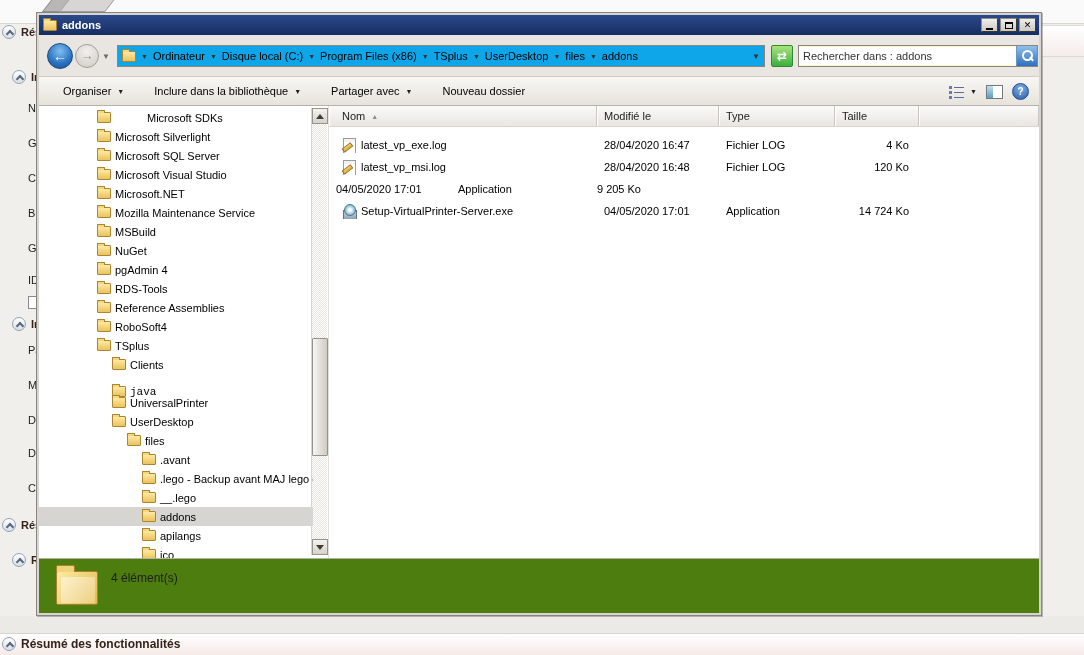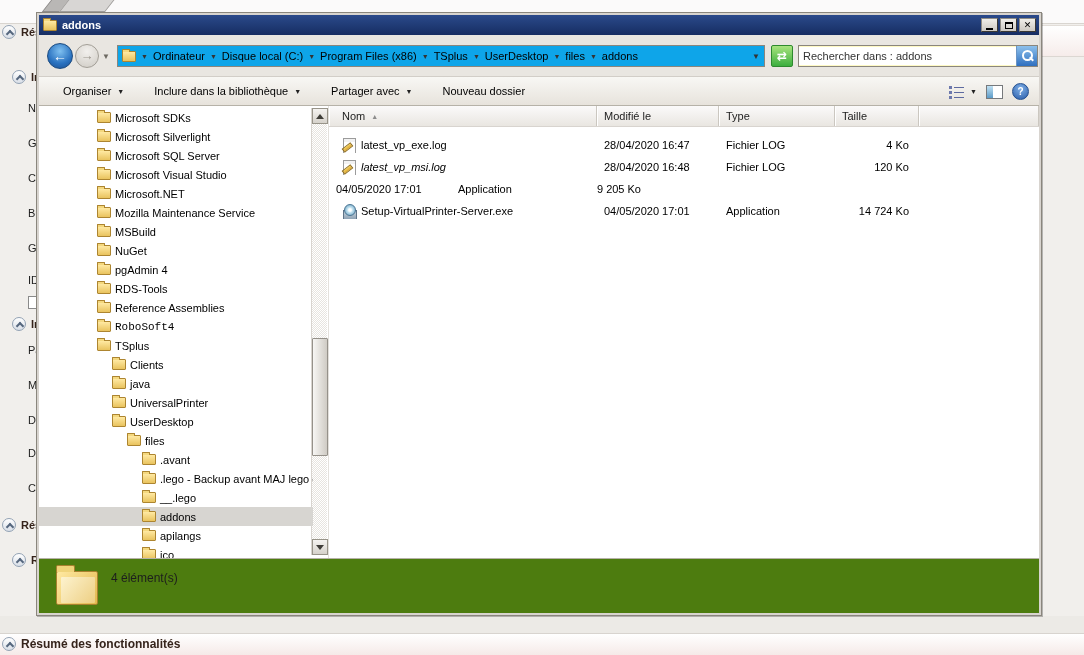--- a/index.html
+++ b/index.html
@@ -229,21 +229,21 @@
       <div class="tree" id="tree">
         <div class="vscroll">
           <span class="sbtn" style="top:0;">
               <span class="tri-up"></span>
             </span>
           <span class="thumb"></span>
           <span class="sbtn" style="bottom:0;">
               <span class="tri-down"></span>
             </span>
         </div>
-      <div class="tree-row" style="top: 2px; padding-left: 58px;">
+      <div class="tree-row" style="top: 2px; padding-left: 58px; gap: 32px;">
             <span class="folder-icon"></span>
             <span class="tree-label">Microsoft SDKs</span>
           </div>
           <div class="tree-row" style="top: 21px; padding-left: 58px;">
             <span class="folder-icon"></span>
             <span class="tree-label">Microsoft Silverlight</span>
           </div>
           <div class="tree-row" style="top: 40px; padding-left: 58px;">
             <span class="folder-icon"></span>
             <span class="tree-label">Microsoft SQL Server</span>
@@ -273,33 +273,33 @@
             <span class="tree-label">pgAdmin 4</span>
           </div>
           <div class="tree-row" style="top: 173px; padding-left: 58px;">
             <span class="folder-icon"></span>
             <span class="tree-label">RDS-Tools</span>
           </div>
           <div class="tree-row" style="top: 192px; padding-left: 58px;">
             <span class="folder-icon"></span>
             <span class="tree-label">Reference Assemblies</span>
           </div>
-          <div class="tree-row" style="top: 211px; padding-left: 58px; font-family: Liberation Mono, monospace;">
+          <div class="tree-row" style="top: 211px; padding-left: 58px;">
             <span class="folder-icon"></span>
             <span class="tree-label">RoboSoft4</span>
           </div>
           <div class="tree-row" style="top: 230px; padding-left: 58px;">
             <span class="folder-icon"></span>
             <span class="tree-label">TSplus</span>
           </div>
           <div class="tree-row" style="top: 249px; padding-left: 73px;">
             <span class="folder-icon"></span>
             <span class="tree-label">Clients</span>
           </div>
-          <div class="tree-row" style="top: 268px; padding-left: 73px;">
+          <div class="tree-row" style="top: 276px; padding-left: 73px; font-family: Liberation Mono, monospace;">
             <span class="folder-icon"></span>
             <span class="tree-label">java</span>
           </div>
           <div class="tree-row" style="top: 287px; padding-left: 73px;">
             <span class="folder-icon"></span>
             <span class="tree-label">UniversalPrinter</span>
           </div>
           <div class="tree-row" style="top: 306px; padding-left: 73px;">
             <span class="folder-icon"></span>
             <span class="tree-label">UserDesktop</span>
@@ -362,21 +362,21 @@
                 <span>28/04/2020 16:47</span>
               </div>
               <div class="fcell type" style="width: 116px;">
                 <span>Fichier LOG</span>
               </div>
               <div class="fcell size" style="width: 84px;">
                 <span>4 Ko</span>
               </div>
             </div>
             <div class="frow">
-              <div class="fcell name" style="width: 268px; font-style: italic;">
+              <div class="fcell name" style="width: 268px;">
                 <span class="log-icon"></span>
                 <span>latest_vp_msi.log</span>
               </div>
               <div class="fcell date" style="width: 122px;">
                 <span>28/04/2020 16:48</span>
               </div>
               <div class="fcell type" style="width: 116px;">
                 <span>Fichier LOG</span>
               </div>
               <div class="fcell size" style="width: 84px;">

